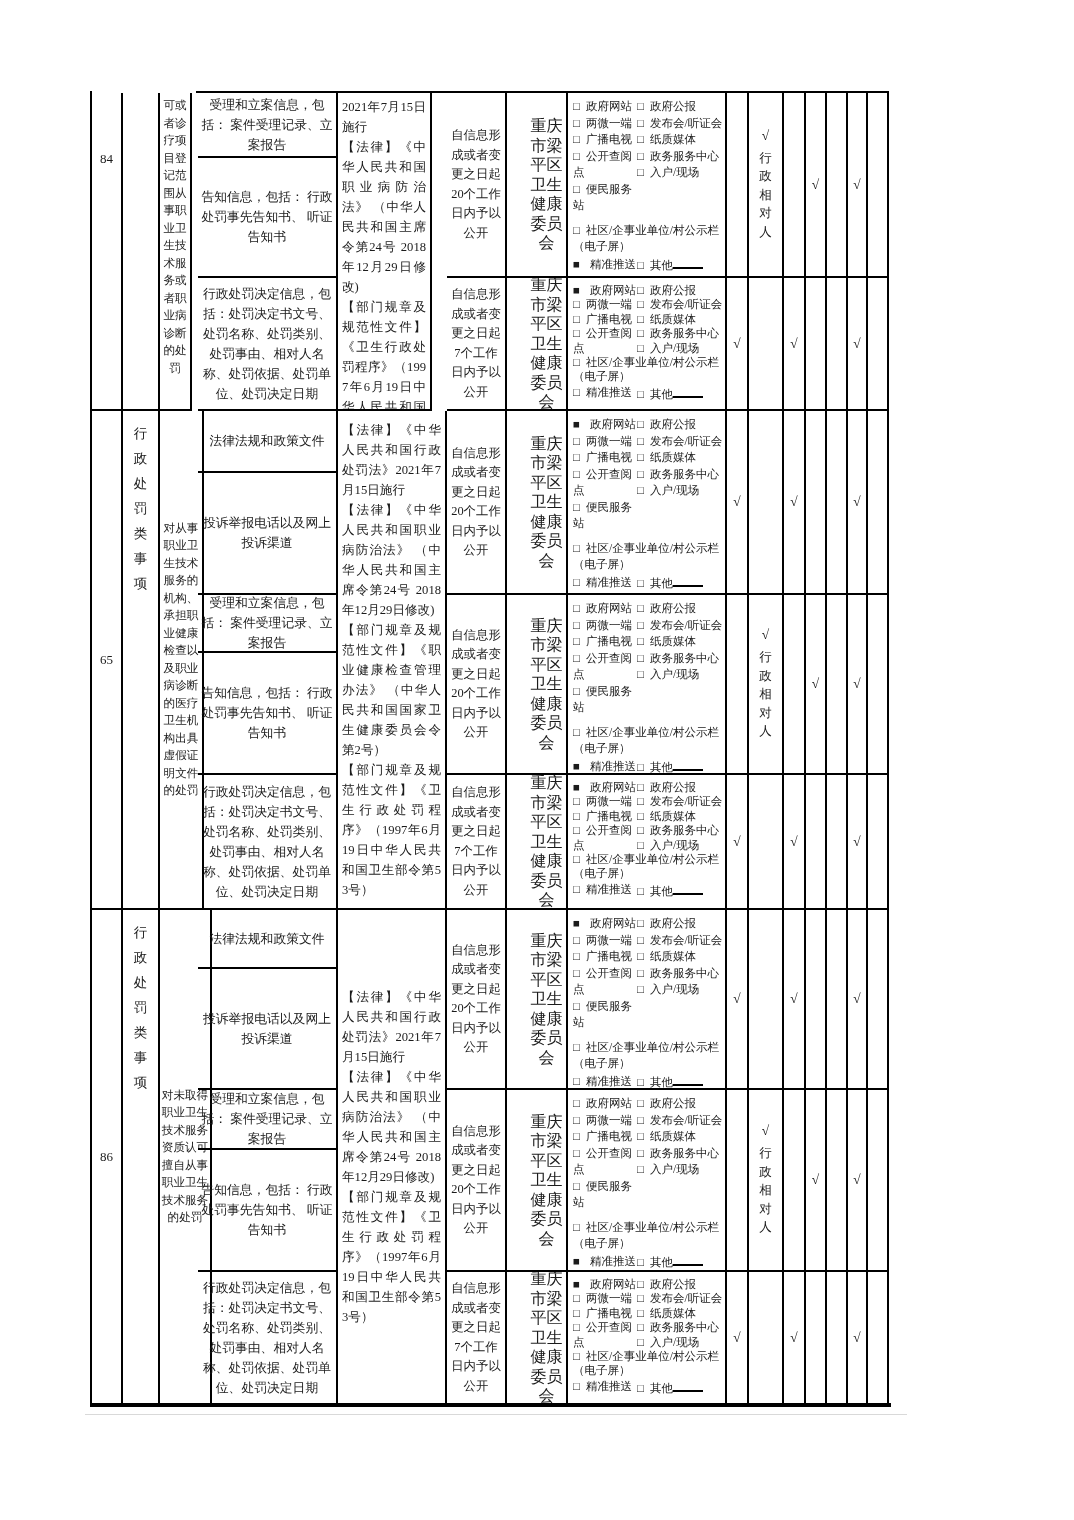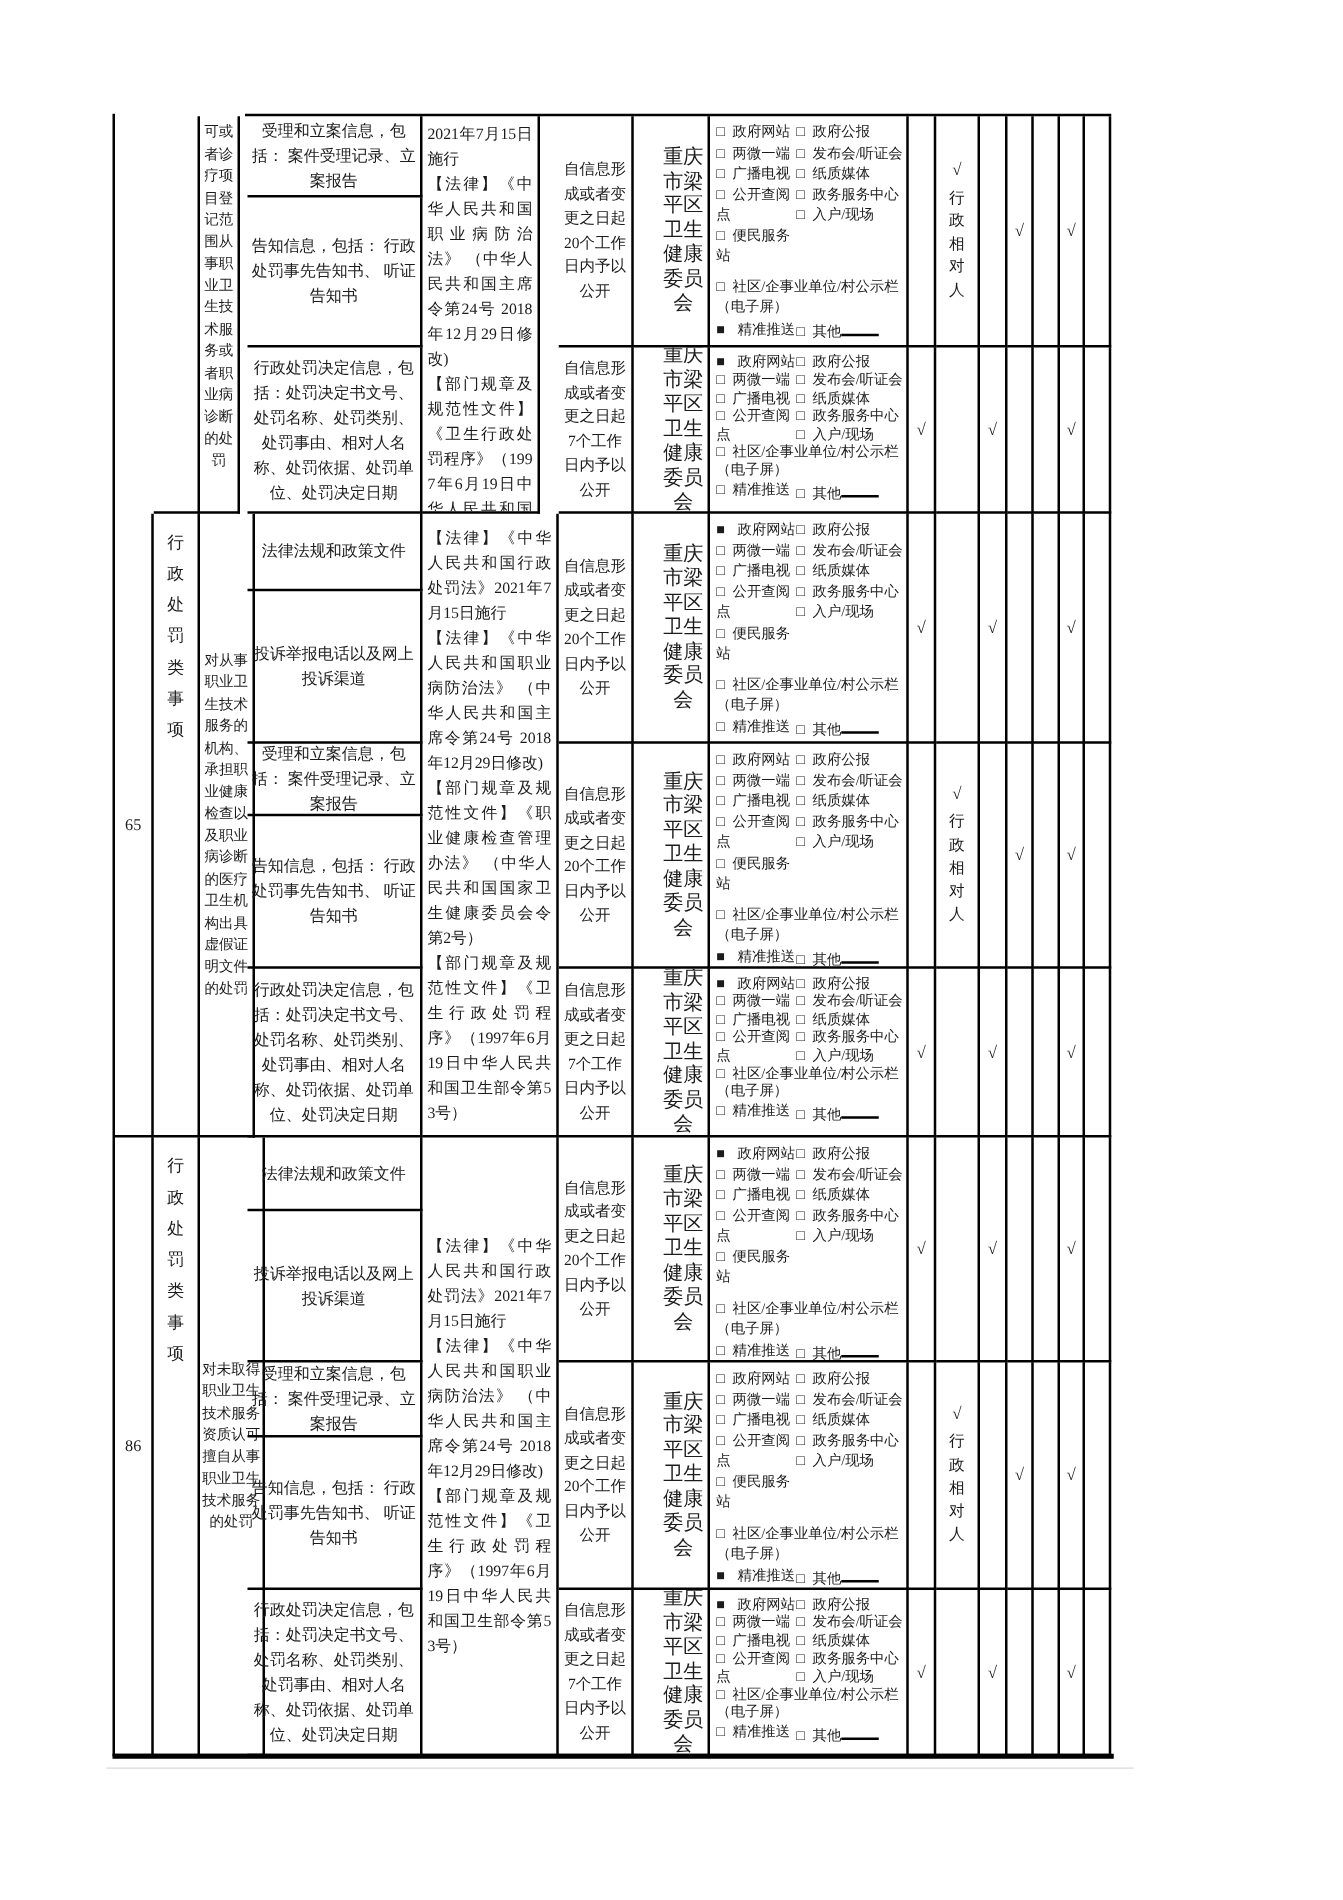--- a/index.html
+++ b/index.html
@@ -41,20 +41,23 @@
   .mark .chk{font-size:13.5px;}
   .vmark{display:flex;flex-direction:column;align-items:center;gap:5px;}
   .vlabel{width:13px;word-break:break-all;font-size:12.5px;line-height:18.5px;text-align:center;}
   .hline,.vline{position:absolute;background:#000;}
   .shadow-line{position:absolute;background:#d9d9d9;}
 </style>
 </head>
 <body>
 
 <div id="page">
+    <div class="cell num vtop num84" style="left: 92px; top: 93px; width: 31px; height: 318px;">
+      <div class="tx">84</div>
+    </div>
     <div class="cell cat" style="left: 123px; top: 93px; width: 37px; height: 318px;">
       <div class="tx"></div>
     </div>
     <div class="cell obj vtop" style="left: 160px; top: 93px; width: 32px; height: 318px;">
       <div class="tx">可或者诊疗项目登记范围从事职业卫生技术服务或者职业病诊断的处罚</div>
     </div>
     <div class="cell legal vtop" style="left: 338px; top: 93px; width: 94px; height: 318px;">
       <div class="tx">2021年7月15日施行
 【法律】《中华人民共和国职业病防治法》 （中华人民共和国主席令第24号 2018年12月29日修改)
 【部门规章及规范性文件】《卫生行政处罚程序》（1997年6月19日中华人民共和国卫生部令第53号）</div>

